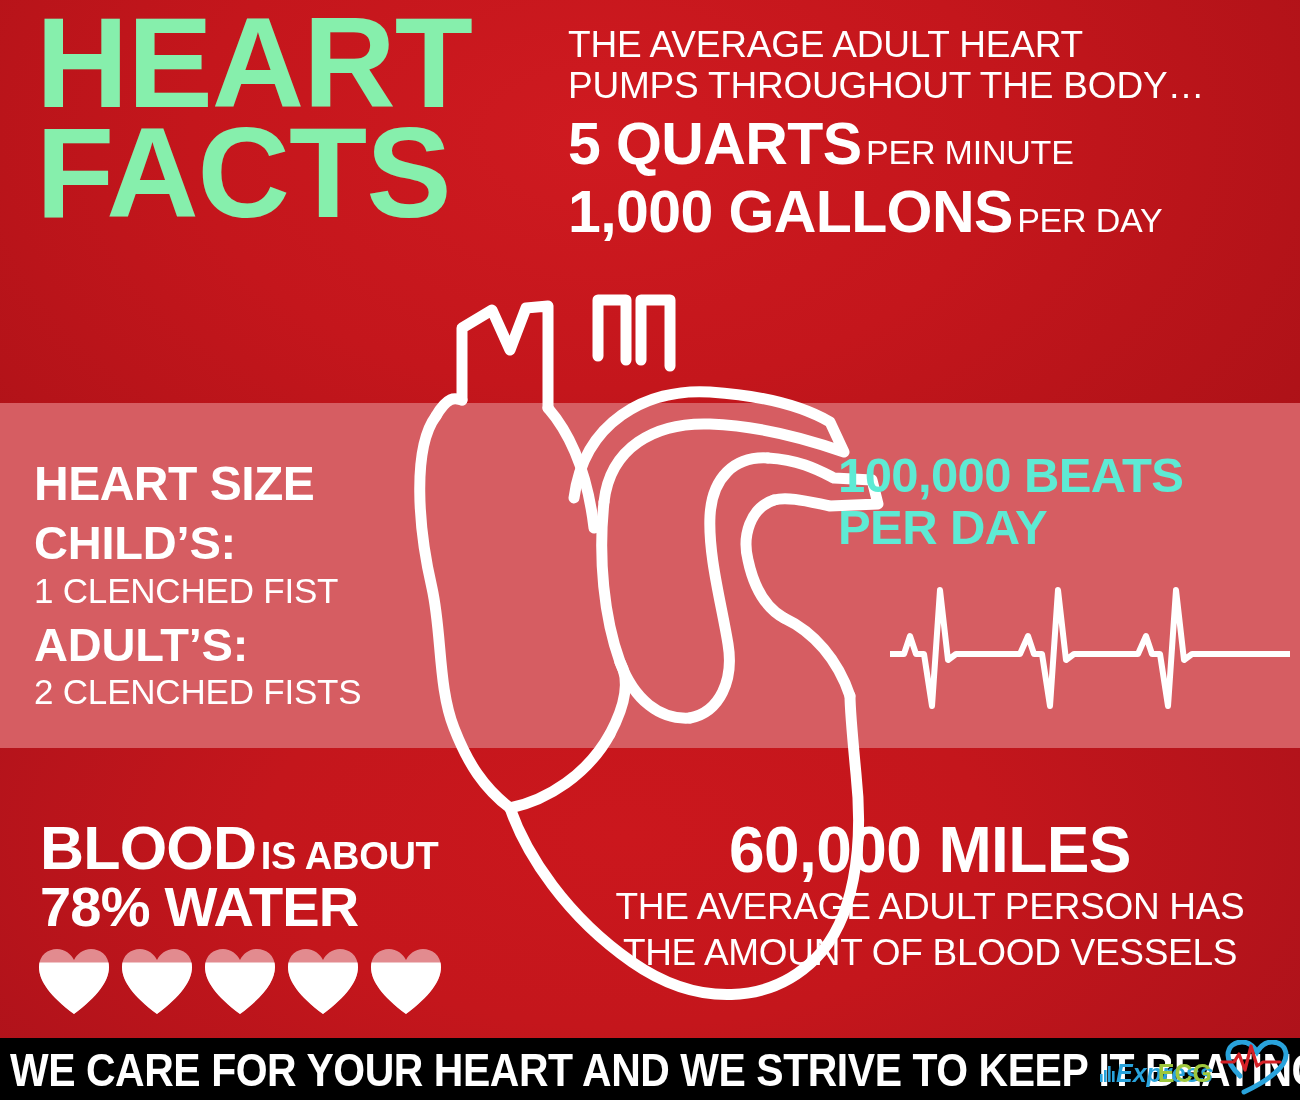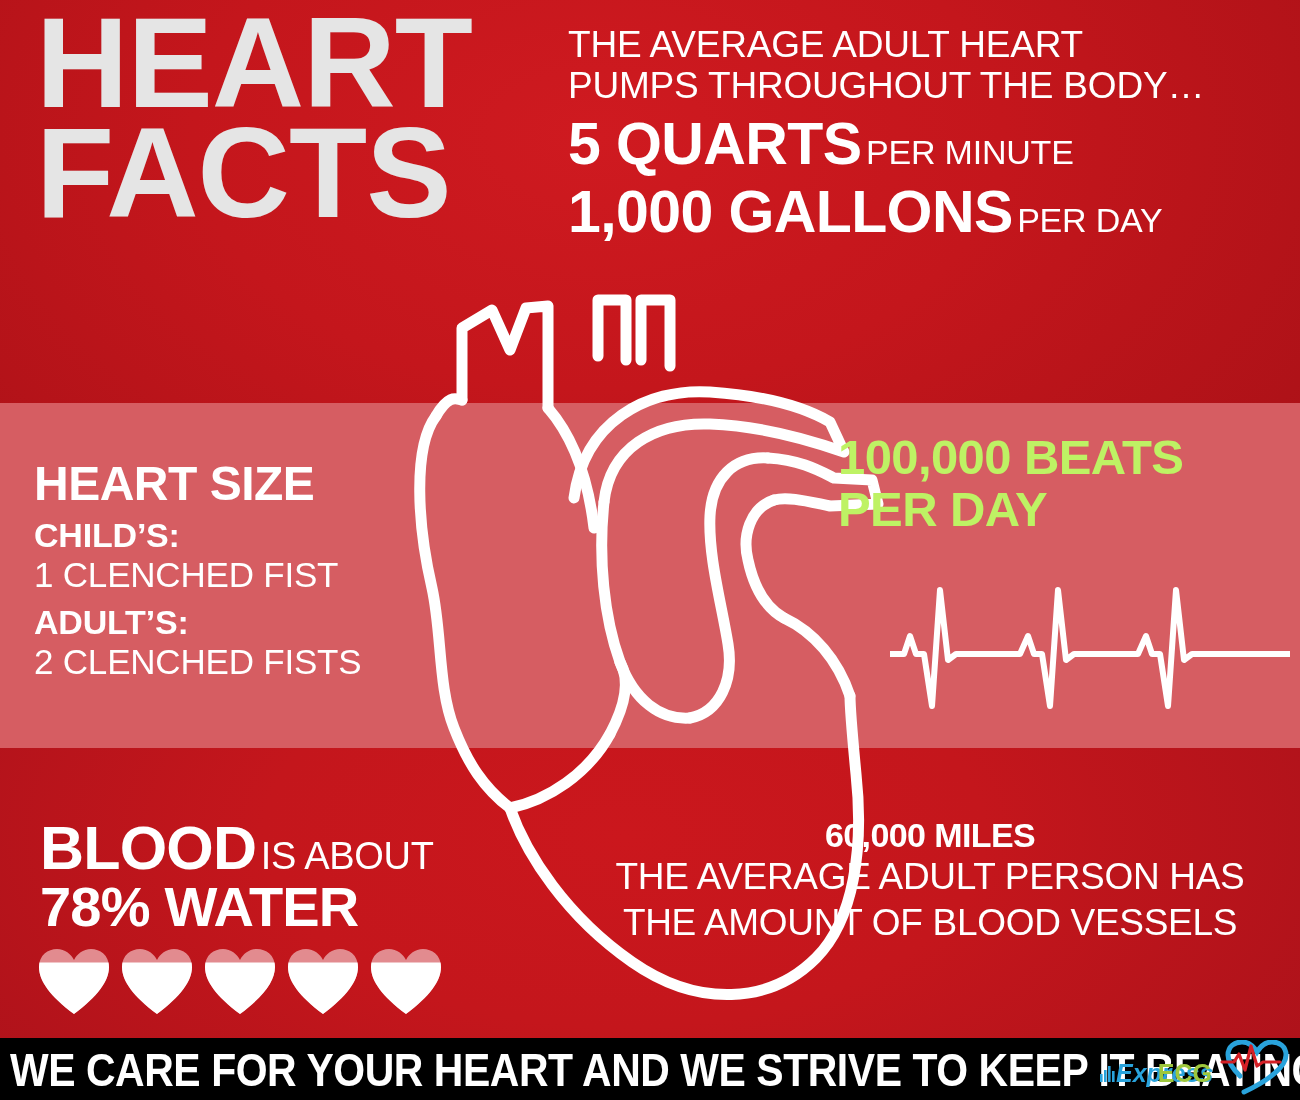--- a/index.html
+++ b/index.html
@@ -17,59 +17,59 @@
   #band-mid{top:403px;height:345px;background:#d65d62;}
   #band-bottom{
     top:748px;height:290px;
     background:radial-gradient(ellipse 900px 480px at 48% 30%, #cb171d 0%, #c4161c 40%, #a8111a 100%);
   }
   #band-footer{top:1038px;height:62px;background:#000000;}
 
   
   #title{
     position:absolute;left:36px;top:8px;width:470px;
-    color:#e5e5e5;line-height:0.86;
+    color:#86efac;line-height:0.86;
     font-weight:bold;font-size:128px;letter-spacing:-1px;
     transform:scaleX(1.0);transform-origin:left top;
   }
   #title .l{display:block;white-space:nowrap;}
 
   #pump-block{position:absolute;left:568px;top:24px;width:700px;color:#fff;}
   .pump-lead{
     font-size:37px;line-height:1.12;letter-spacing:-0.2px;font-weight:400;
     white-space:nowrap;
   }
   .pump-stat{margin-top:6px;white-space:nowrap;line-height:1.06;}
   .pump-stat .big{font-size:59px;font-weight:bold;letter-spacing:-0.6px;}
   .pump-stat .small{font-size:34px;font-weight:400;letter-spacing:-0.2px;}
 
   #heart-size{position:absolute;left:34px;top:460px;width:400px;color:#fff;}
   #hs-title{font-size:48px;font-weight:bold;letter-spacing:-0.5px;line-height:1;}
-  .hs-strong{font-size:34px;font-weight:bold;letter-spacing:-0.2px;line-height:1.16;margin-top:8px;}
+  .hs-strong{font-size:47px;font-weight:bold;letter-spacing:-0.2px;line-height:1.16;margin-top:8px;}
   .hs-light{font-size:35px;font-weight:400;letter-spacing:-0.2px;line-height:1.12;}
 
-  #beats-block{position:absolute;left:838px;top:432px;width:430px;color:#bef264;}
+  #beats-block{position:absolute;left:838px;top:450px;width:430px;color:#5eead4;}
   #beats-block .bl{
     display:block;font-size:49px;font-weight:bold;letter-spacing:-0.6px;line-height:1.06;
     white-space:nowrap;
   }
   #ecg-wrap{position:absolute;left:890px;top:578px;width:400px;height:140px;}
 
   #blood-block{position:absolute;left:40px;top:818px;width:450px;color:#fff;}
   .blood-l1{white-space:nowrap;line-height:1.0;}
   .blood-l1 .big{font-size:61px;font-weight:bold;letter-spacing:-0.8px;}
-  .blood-l1 .small{font-size:38px;font-weight:400;letter-spacing:-0.3px;}
+  .blood-l1 .small{font-size:38px;font-weight:700;letter-spacing:-0.3px;}
   .blood-l2{white-space:nowrap;line-height:1.0;}
   .blood-l2 .big{font-size:56px;font-weight:bold;letter-spacing:-0.8px;}
   #heart-icons{position:absolute;left:38px;top:948px;display:flex;gap:11px;}
 
   #vessel-block{
     position:absolute;left:600px;top:818px;width:660px;color:#fff;text-align:center;
   }
-  #vessel-num{font-size:34px;font-weight:bold;letter-spacing:-0.6px;line-height:1.0;}
+  #vessel-num{font-size:64px;font-weight:bold;letter-spacing:-0.6px;line-height:1.0;}
   .vessel-sub{font-size:37px;font-weight:400;letter-spacing:-0.3px;line-height:1.14;margin-top:4px;white-space:nowrap;}
 
   
   #footer-text{
     position:absolute;left:10px;top:1043px;color:#fff;
     font-size:46px;font-weight:bold;letter-spacing:-0.5px;
     transform:scaleX(0.89);transform-origin:left top;white-space:nowrap;
   }
   #logo{position:absolute;right:8px;top:1040px;width:198px;height:58px;}
 

